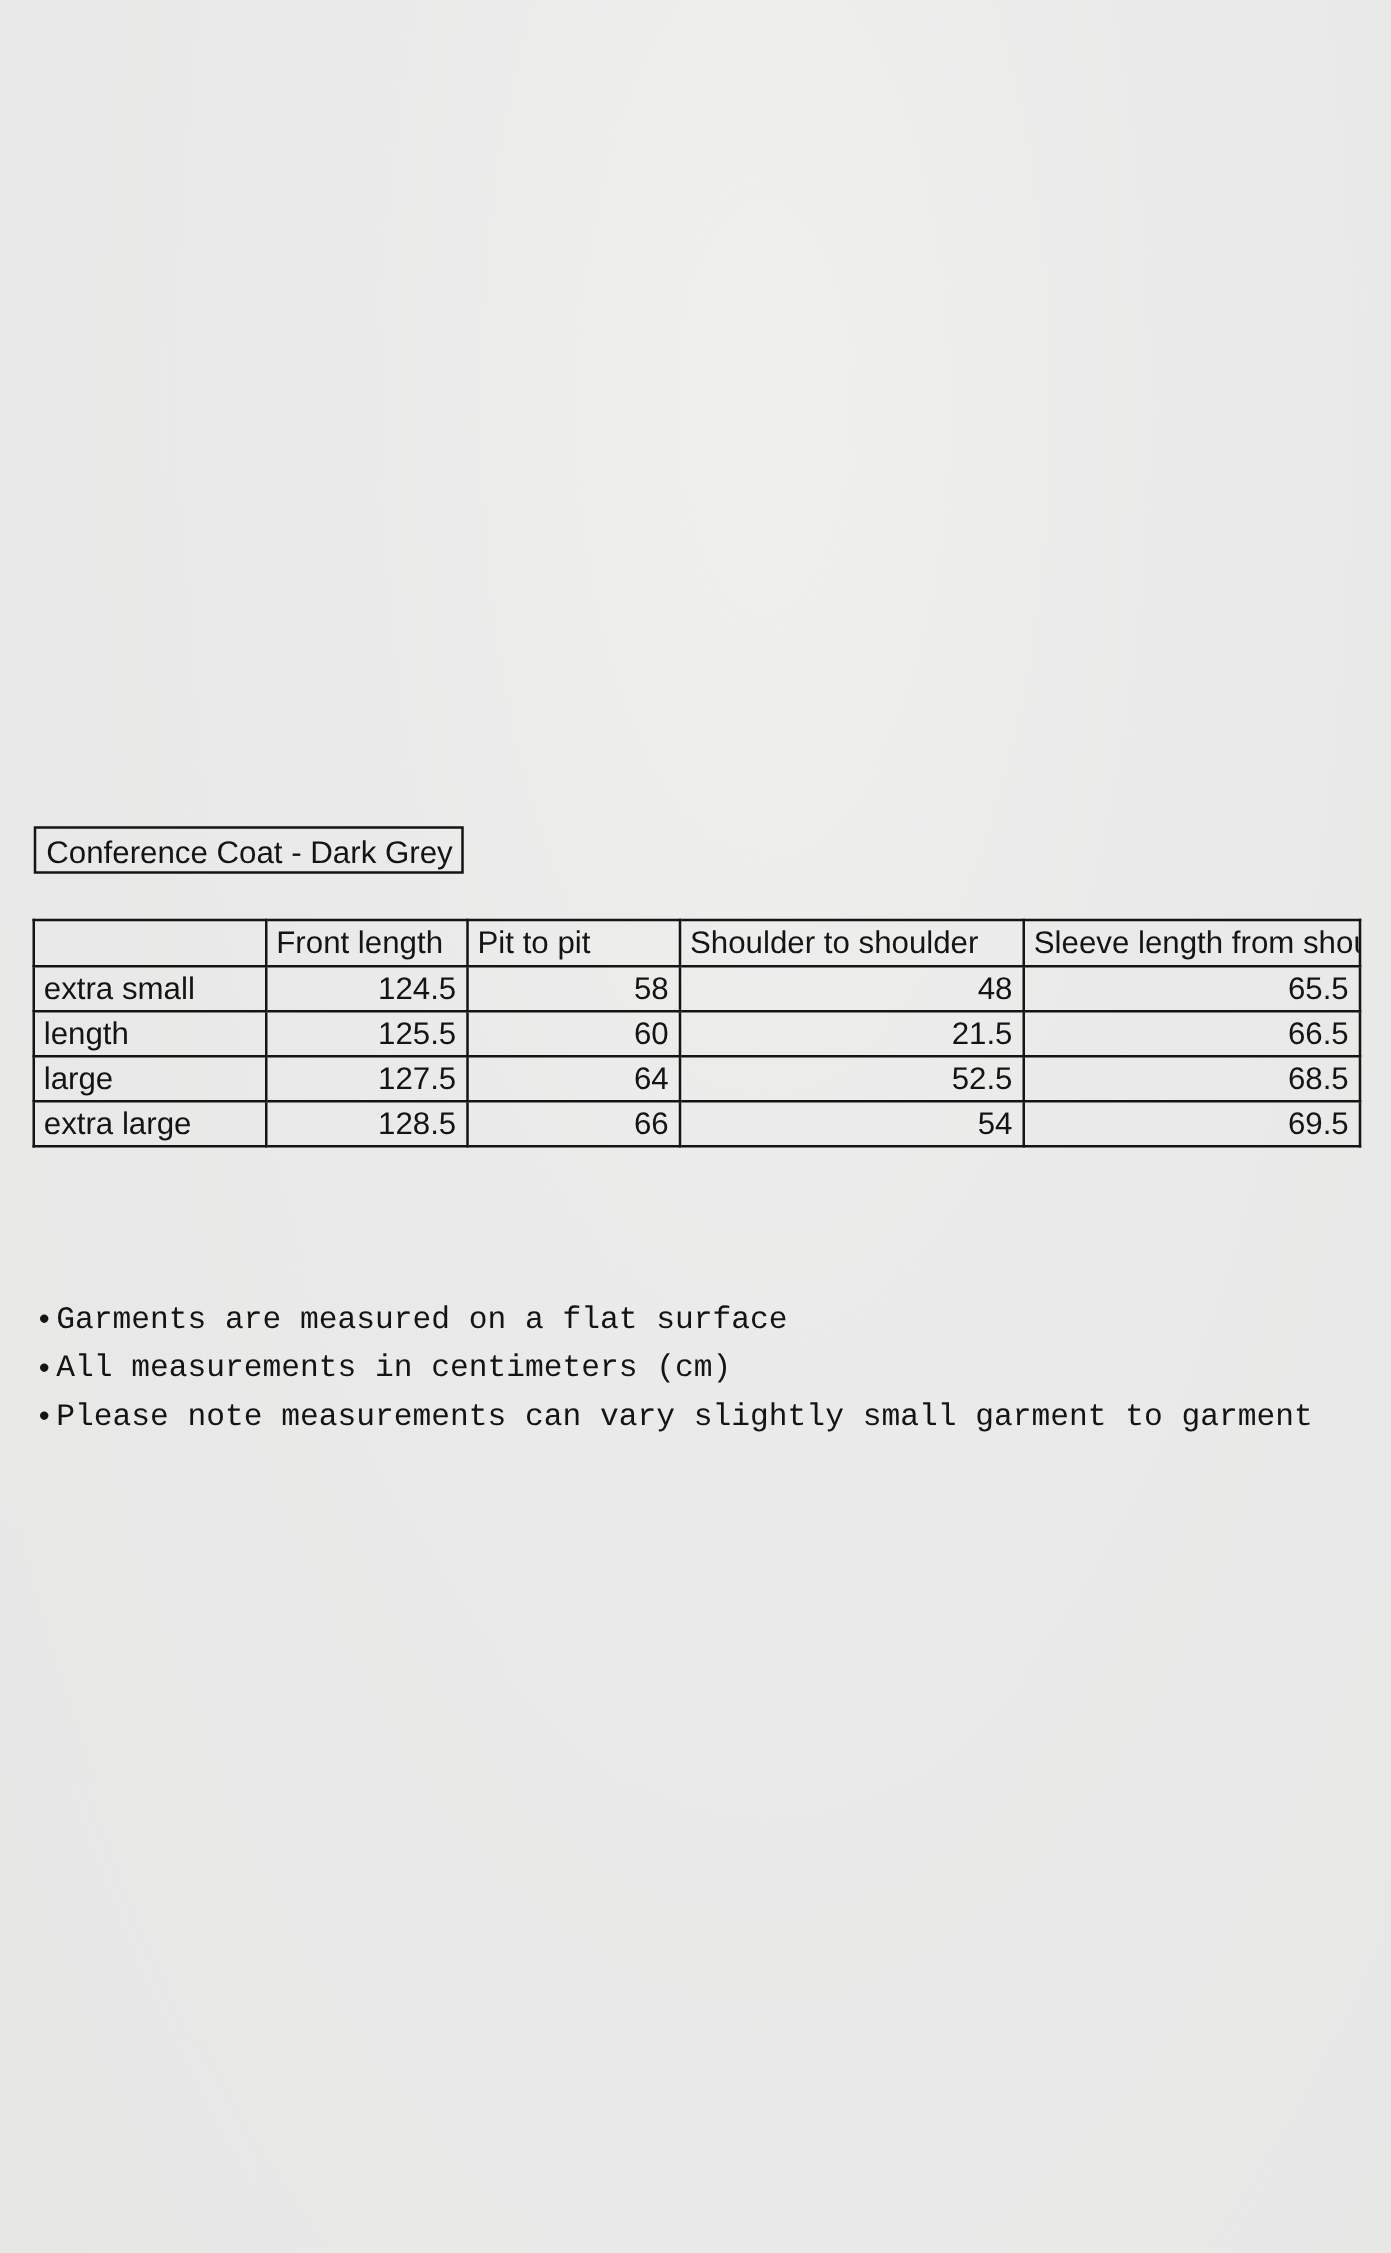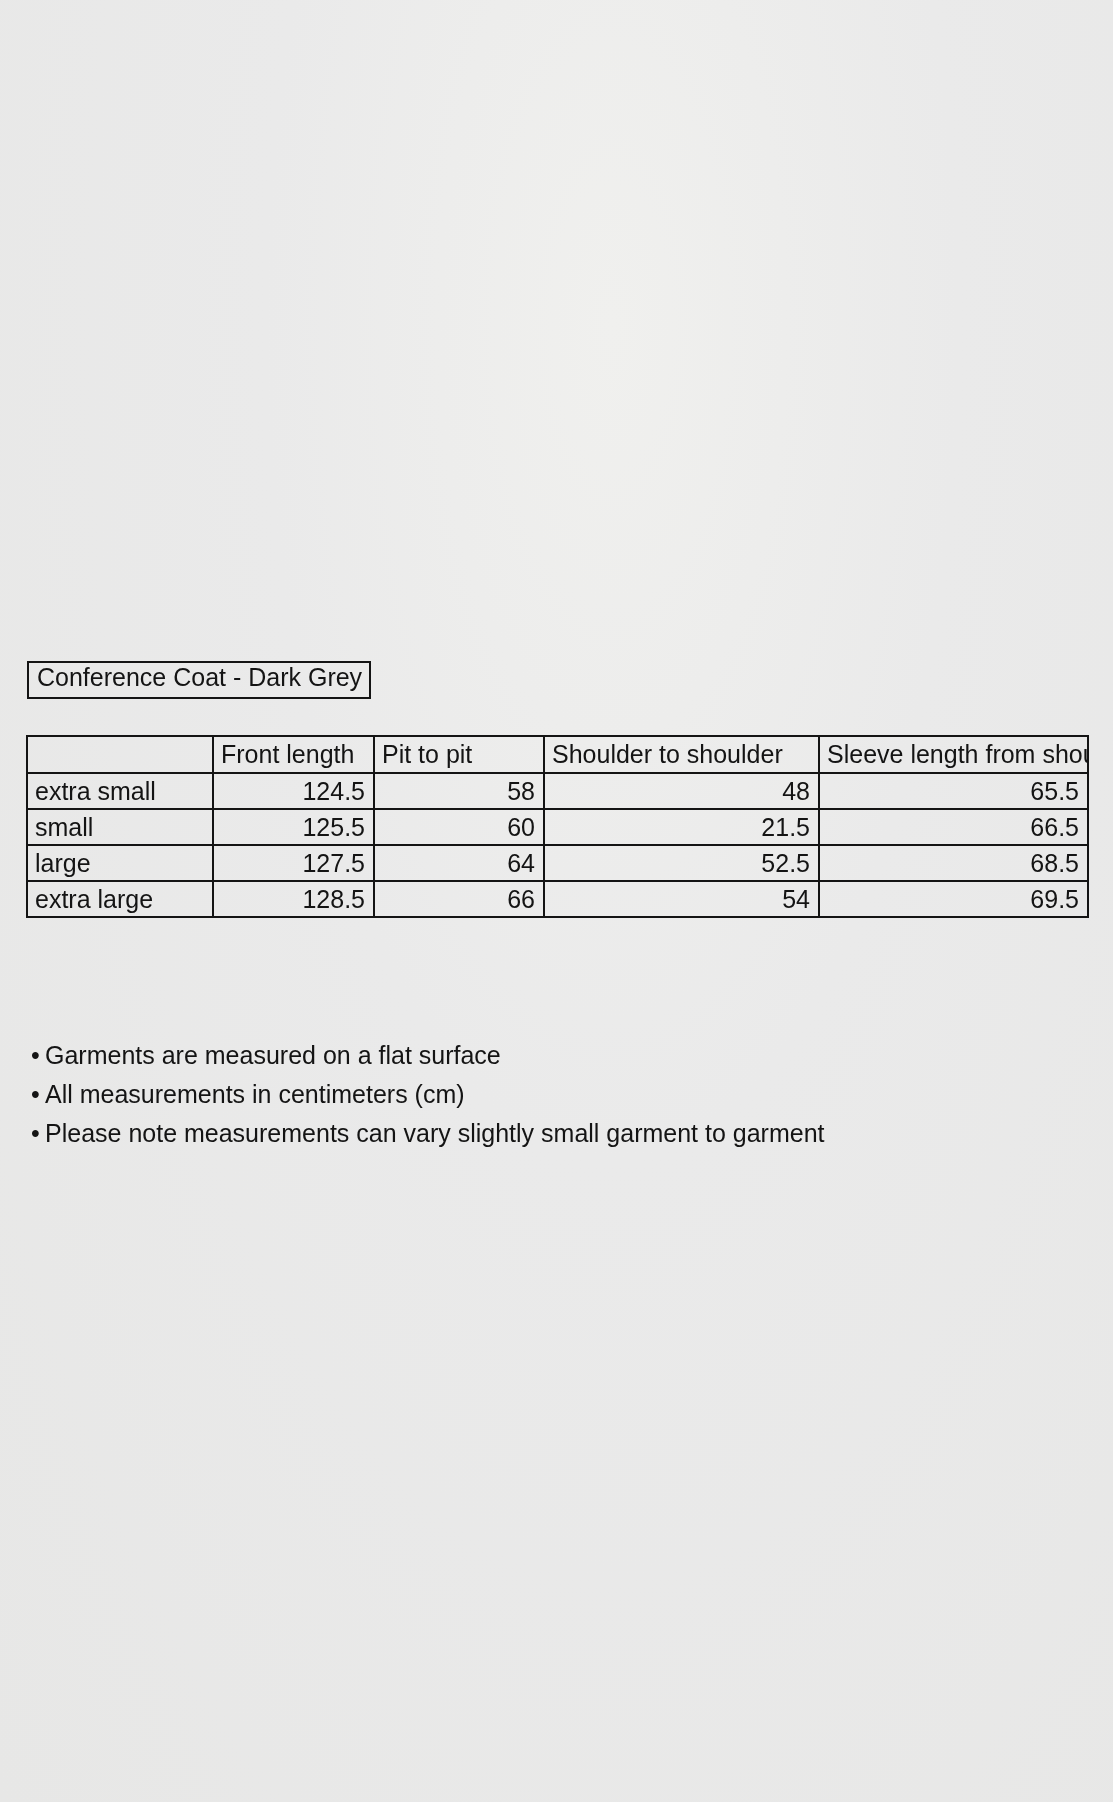--- a/index.html
+++ b/index.html
@@ -19,21 +19,21 @@
   }
   .title-box {
     position: absolute;
     left: 27px;
     top: 661px;
     width: 344px;
     height: 38px;
     border: 2px solid #141414;
     box-sizing: border-box;
     display: flex;
-    align-items: flex-start;
+    align-items: flex-end;
     padding-left: 8px;
   }
   table.size-chart {
     position: absolute;
     left: 26px;
     top: 735px;
     width: 1061px;
     border-collapse: collapse;
     table-layout: fixed;
     font-size: 25px;
@@ -66,21 +66,21 @@
   .note-item {
     display: flex;
     align-items: center;
     height: 39px;
   }
   .note-bullet {
     width: 14px;
     flex: 0 0 14px;
     font-size: 25px;
   }
-  .note-text { display: block; }
+  .note-text { display: block; font-family: Liberation Mono, monospace; }
 </style>
 </head>
 <body>
 
 <div class="canvas">
 
   <div class="title-box">
     <span>Conference Coat - Dark Grey</span>
   </div>
 
@@ -101,21 +101,21 @@
         <th class="col-head">Sleeve length from shoulder</th>
       </tr>
       <tr>
         <td class="size-cell">extra small</td>
         <td class="num-cell">124.5</td>
         <td class="num-cell">58</td>
         <td class="num-cell">48</td>
         <td class="num-cell">65.5</td>
       </tr>
       <tr>
-        <td class="size-cell">small</td>
+        <td class="size-cell">length</td>
         <td class="num-cell">125.5</td>
         <td class="num-cell">60</td>
         <td class="num-cell">21.5</td>
         <td class="num-cell">66.5</td>
       </tr>
       <tr>
         <td class="size-cell">large</td>
         <td class="num-cell">127.5</td>
         <td class="num-cell">64</td>
         <td class="num-cell">52.5</td>

